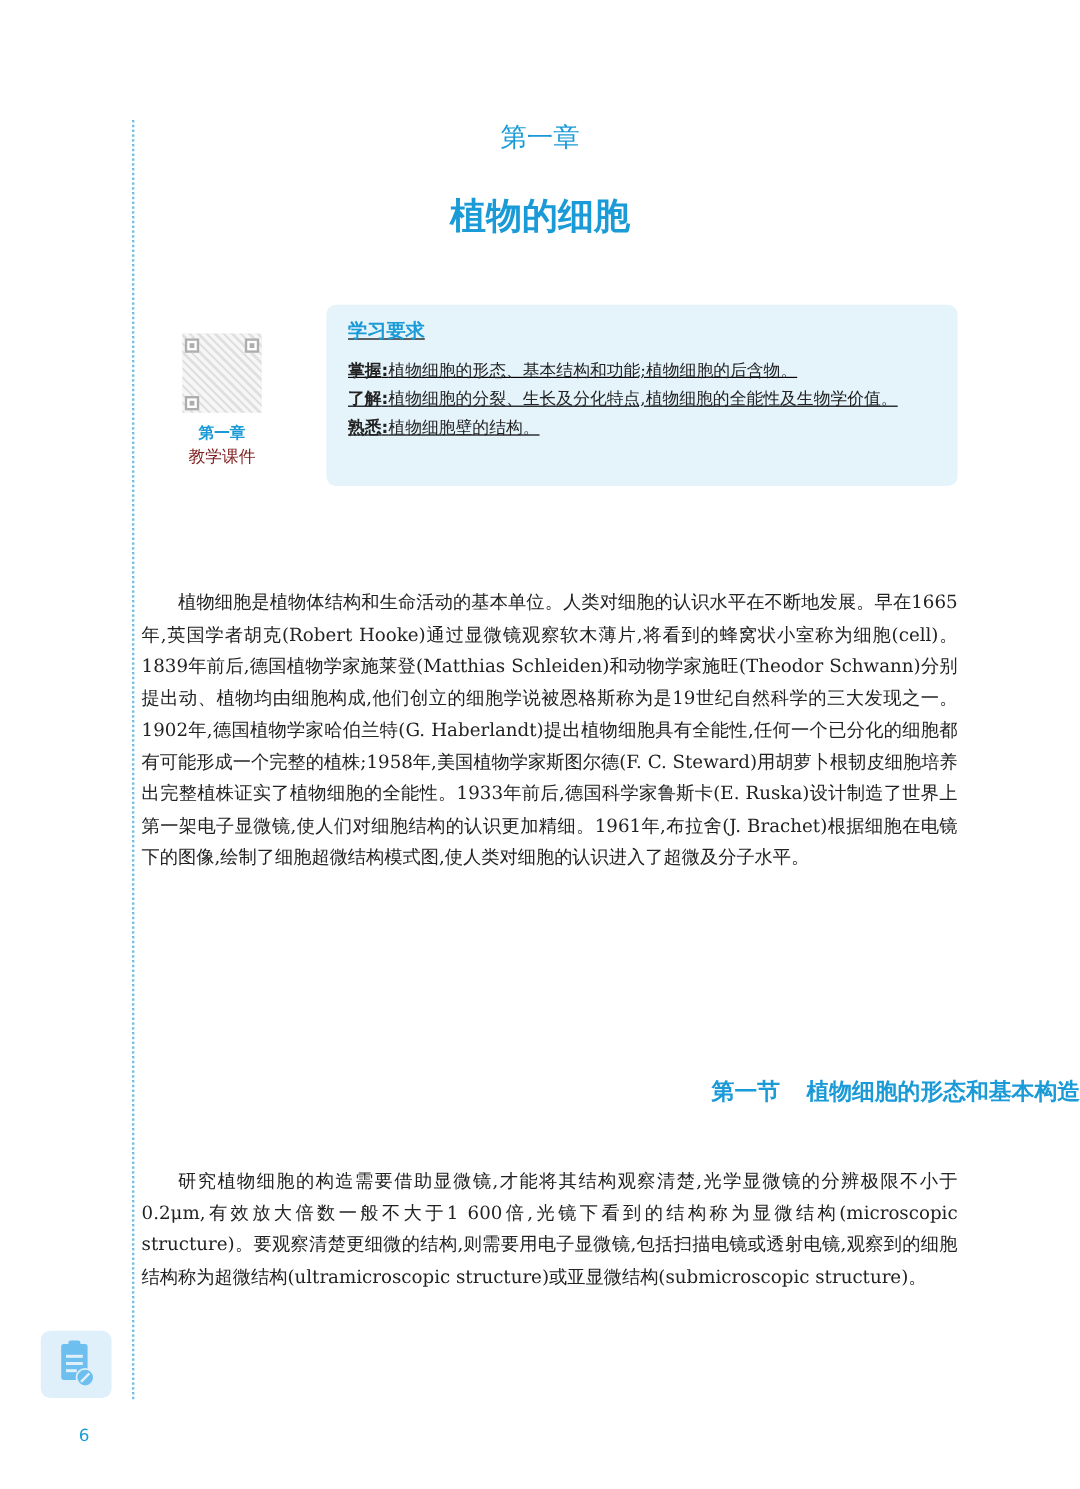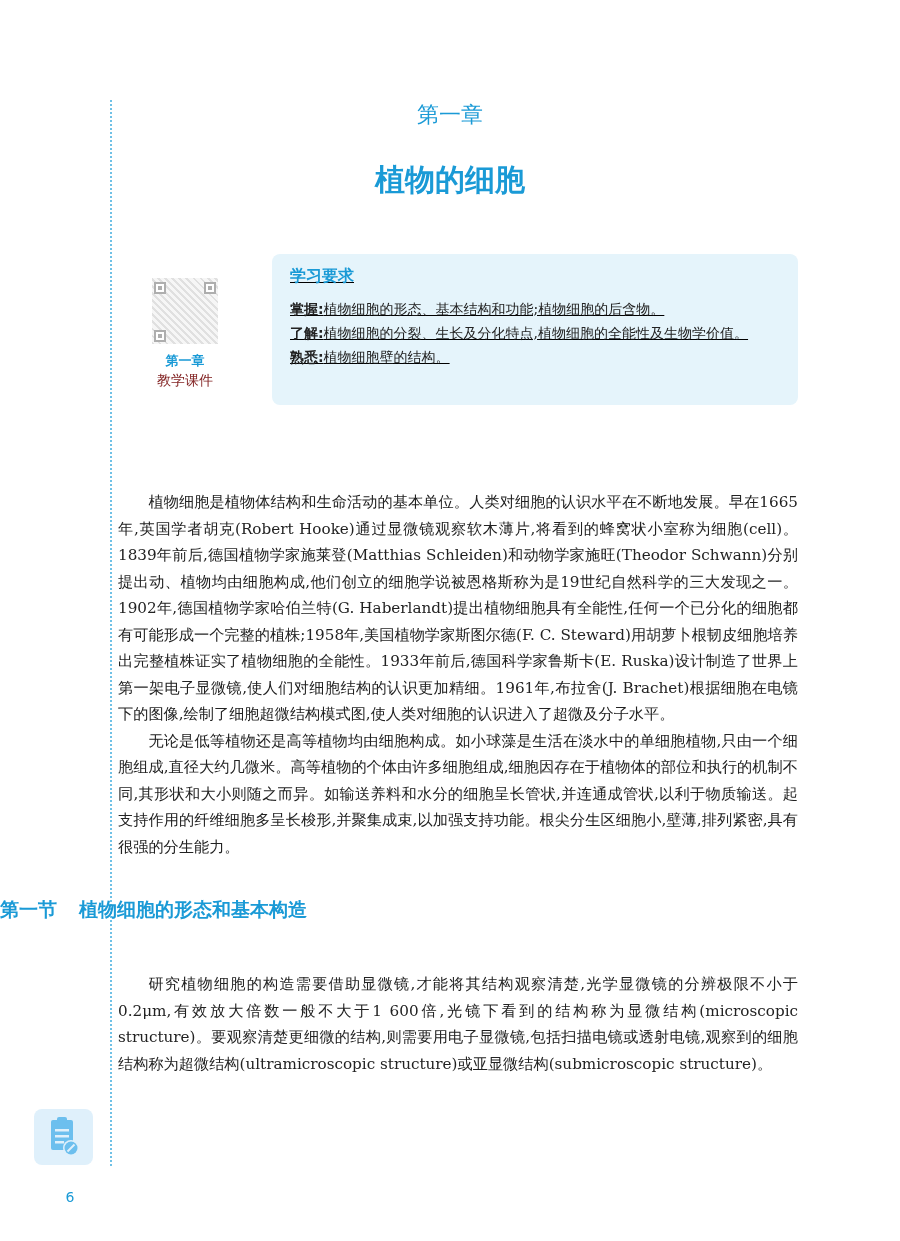--- a/index.html
+++ b/index.html
@@ -49,21 +49,21 @@
     }
     .req-line .k { font-family: "DejaVu Sans", sans-serif; font-weight: bold; }
     .req-line.wrap { white-space: normal; }
     .body-text {
       position: absolute; left: 118px; width: 680px;
       font-family: "DejaVu Serif", serif; font-size: 15.2px; color: #222; line-height: 26.5px;
       text-align: justify;
     }
     .body-text p { margin: 0; text-indent: 2em; }
     .section-title {
-      position: absolute; left: 0; width: 900px; top: 897px; text-align: left;
+      position: absolute; left: 0; width: 900px; top: 897px; text-align: right;
       font-family: "DejaVu Sans", sans-serif; font-size: 19px; font-weight: bold; color: #1a9ad6;
       word-spacing: 0;
     }
     .section-title .gap { display: inline-block; width: 22px; }
     .note-icon {
       position: absolute; left: 34px; top: 1109px; width: 59px; height: 56px;
       background: #dff0fb; border-radius: 8px;
     }
     .page-number {
       position: absolute; left: 60px; top: 1189px; width: 20px; text-align: center;
@@ -98,21 +98,20 @@
     <div class="req-line wrap">
       <span class="k">了解</span><span class="k">:</span><span>植物细胞的分裂、生长及分化特点,植物细胞的全能性及生物学价值。</span>
     </div>
     <div class="req-line">
       <span class="k">熟悉</span><span class="k">:</span><span>植物细胞壁的结构。</span>
     </div>
   </div>
 
   <div class="body-text" style="top:448px;margin-top:41px;">
     <p>植物细胞是植物体结构和生命活动的基本单位。人类对细胞的认识水平在不断地发展。早在1665年,英国学者胡克(Robert Hooke)通过显微镜观察软木薄片,将看到的蜂窝状小室称为细胞(cell)。1839年前后,德国植物学家施莱登(Matthias Schleiden)和动物学家施旺(Theodor Schwann)分别提出动、植物均由细胞构成,他们创立的细胞学说被恩格斯称为是19世纪自然科学的三大发现之一。1902年,德国植物学家哈伯兰特(G. Haberlandt)提出植物细胞具有全能性,任何一个已分化的细胞都有可能形成一个完整的植株;1958年,美国植物学家斯图尔德(F. C. Steward)用胡萝卜根韧皮细胞培养出完整植株证实了植物细胞的全能性。1933年前后,德国科学家鲁斯卡(E. Ruska)设计制造了世界上第一架电子显微镜,使人们对细胞结构的认识更加精细。1961年,布拉舍(J. Brachet)根据细胞在电镜下的图像,绘制了细胞超微结构模式图,使人类对细胞的认识进入了超微及分子水平。</p>
-    <p>无论是低等植物还是高等植物均由细胞构成。如小球藻是生活在淡水中的单细胞植物,只由一个细胞组成,直径大约几微米。高等植物的个体由许多细胞组成,细胞因存在于植物体的部位和执行的机制不同,其形状和大小则随之而异。如输送养料和水分的细胞呈长管状,并连通成管状,以利于物质输送。起支持作用的纤维细胞多呈长梭形,并聚集成束,以加强支持功能。根尖分生区细胞小,壁薄,排列紧密,具有很强的分生能力。</p>
   </div>
 
   <div class="section-title">
     <span>第一节</span><span class="gap"></span><span>植物细胞的形态和基本构造</span>
   </div>
 
   <div class="body-text" style="top:971px;">
     <p>研究植物细胞的构造需要借助显微镜,才能将其结构观察清楚,光学显微镜的分辨极限不小于0.2μm,有效放大倍数一般不大于1 600倍,光镜下看到的结构称为显微结构(microscopic structure)。要观察清楚更细微的结构,则需要用电子显微镜,包括扫描电镜或透射电镜,观察到的细胞结构称为超微结构(ultramicroscopic structure)或亚显微结构(submicroscopic structure)。</p>
   </div>
 

